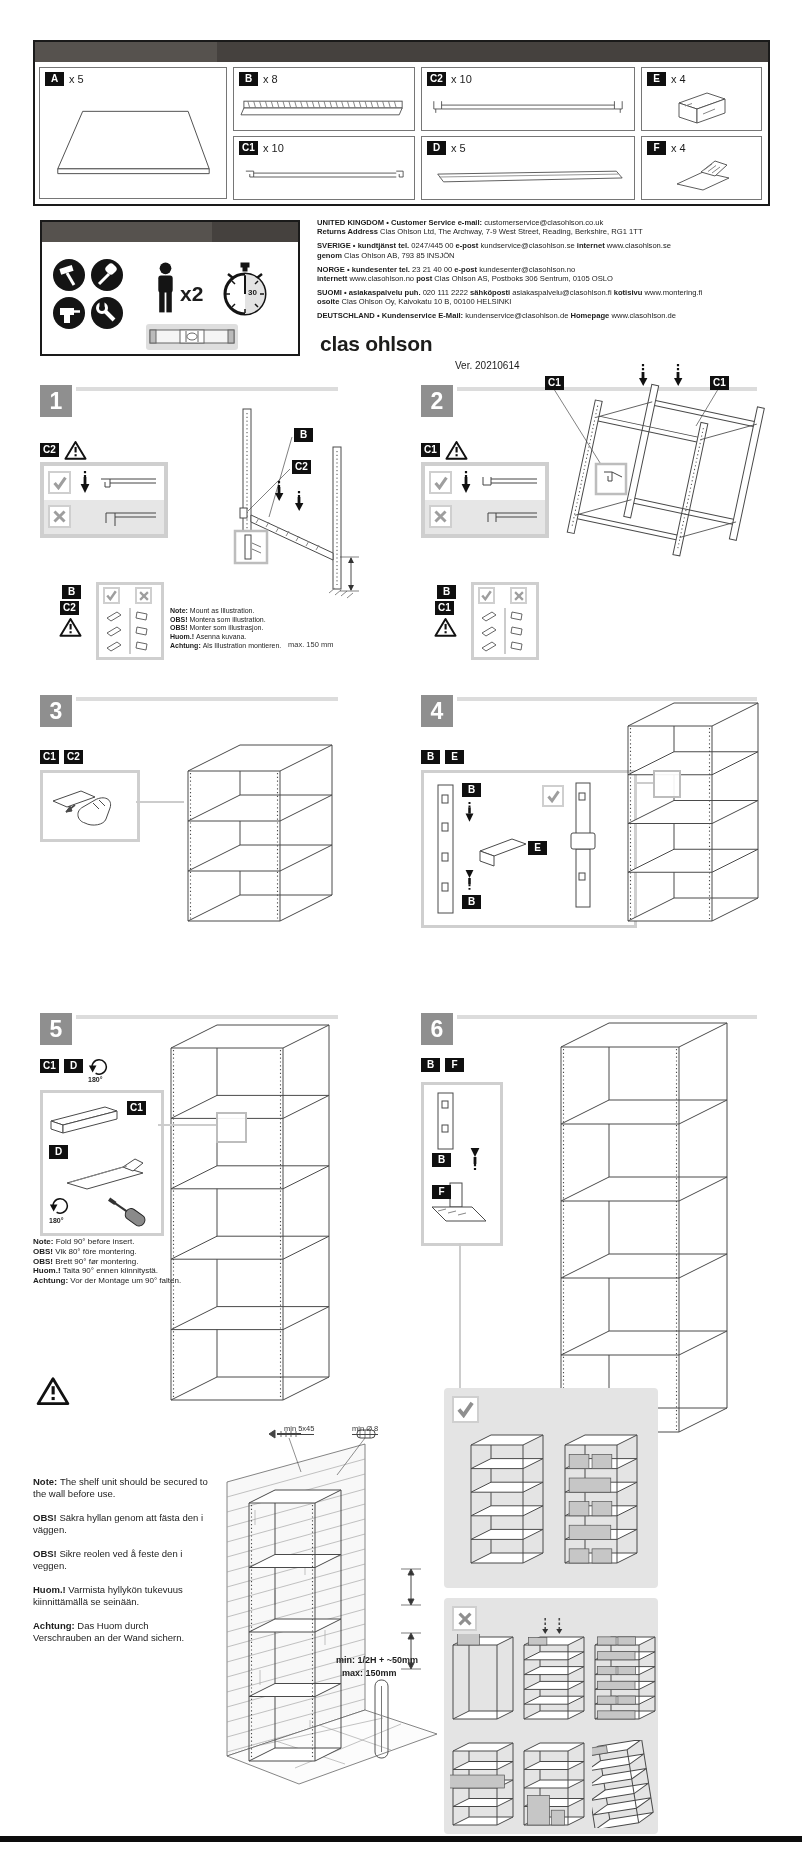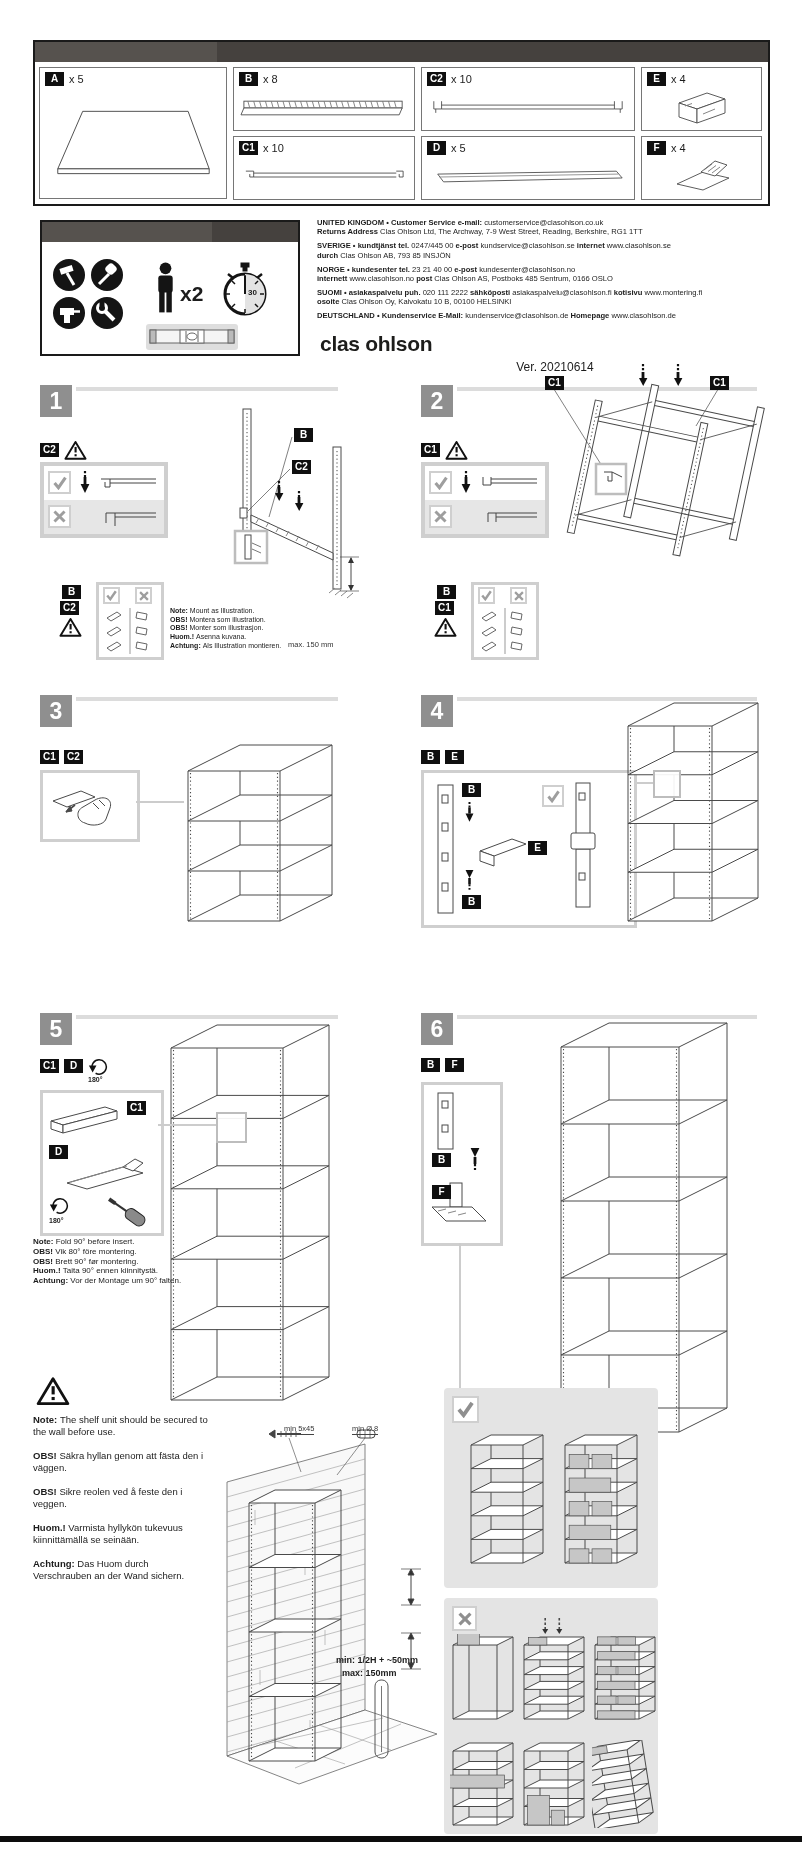--- a/index.html
+++ b/index.html
@@ -29,21 +29,21 @@
   .cline{margin:0;font-size:7.6px;line-height:9.4px;white-space:nowrap}
   .cgap{margin-top:4.5px}
   .seg-b{font-weight:700}
   .snotes p{margin:0;font-size:7px;line-height:8.7px}
   .s5notes p{margin:0;font-size:8px;line-height:9.8px}
   .wnotes p{margin:0 0 12px;font-size:9.5px;line-height:12px}
   .dim{font-size:7.5px;color:#333}
   .bdim{font-size:9px;font-weight:700}
   .gpanel{position:absolute;background:#e4e4e4;border-radius:4px}
   .logo{font-weight:700;font-size:21px;letter-spacing:-.3px;color:#1d1d1b}
-  .ver{font-size:12px;text-align:center}
+  .ver{font-size:10px;text-align:left}
   .rot{font-size:7px;font-weight:700}
   .blackbar{position:absolute;left:0;width:802px;height:6px;background:#0d0d0d}
   svg{display:block}
 </style>
 </head>
 <body>
 
 <div class="page">
 
   <section class="abs box" style="left:33px;top:40px;width:737px;height:166px">
@@ -246,23 +246,23 @@
             <line x1="52" y1="7" x2="52" y2="18"></line>
           </g>
         </svg>
     </div>
   </section>
 
   <div class="abs" style="left:317px;top:218px;width:455px">
     <p class="cline"><span class="seg-b">UNITED KINGDOM • Customer Service </span><span class="seg-b">e-mail: </span><span>customerservice@clasohlson.co.uk </span></p>
     <p class="cline"><span class="seg-b">Returns Address </span><span>Clas Ohlson Ltd, The Archway, 7-9 West Street, Reading, Berkshire, RG1 1TT </span></p>
     <p class="cline cgap"><span class="seg-b">SVERIGE • kundtjänst </span><span class="seg-b">tel. </span><span>0247/445 00 </span><span class="seg-b">e-post </span><span>kundservice@clasohlson.se </span><span class="seg-b">internet </span><span>www.clasohlson.se </span></p>
-    <p class="cline"><span class="seg-b">durch </span><span>Clas Ohlson AB, 793 85 INSJÖN </span></p>
+    <p class="cline"><span class="seg-b">genom </span><span>Clas Ohlson AB, 793 85 INSJÖN </span></p>
     <p class="cline cgap"><span class="seg-b">NORGE • kundesenter </span><span class="seg-b">tel. </span><span>23 21 40 00 </span><span class="seg-b">e-post </span><span>kundesenter@clasohlson.no </span></p>
-    <p class="cline"><span class="seg-b">internett </span><span>www.clasohlson.no </span><span class="seg-b">post </span><span>Clas Ohlson AS, Postboks 485 Sentrum, 0166 OSLO </span></p>
+    <p class="cline"><span class="seg-b">internett </span><span>www.clasohlson.no </span><span class="seg-b">post </span><span>Clas Ohlson AS, Postboks 306 Sentrum, 0105 OSLO </span></p>
     <p class="cline cgap"><span class="seg-b">SUOMI • asiakaspalvelu </span><span class="seg-b">puh. </span><span>020 111 2222 </span><span class="seg-b">sähköposti </span><span>asiakaspalvelu@clasohlson.fi </span><span class="seg-b">kotisivu </span><span>www.montering.fi </span></p>
     <p class="cline"><span class="seg-b">osoite </span><span>Clas Ohlson Oy, Kaivokatu 10 B, 00100 HELSINKI </span></p>
     <p class="cline cgap"><span class="seg-b">DEUTSCHLAND • Kundenservice </span><span class="seg-b">E-Mail: </span><span>kundenservice@clasohlson.de </span><span class="seg-b">Homepage </span><span>www.clasohlson.de </span></p>
   </div>
   <div class="abs logo" style="left:320px;top:332px">clas ohlson</div>
   <div class="abs ver" style="left:455px;top:360px;width:200px">Ver. 20210614</div>
 
   <div class="stepnum" style="left:40px;top:385px">1</div>
   <div class="steptab" style="left:76px;top:387px;width:262px"></div>
   <div class="warnrow" style="left:40px;top:440px">
@@ -773,21 +773,21 @@
   <div class="leader" style="left:459px;top:1411px;width:90px;height:2px"></div>
   <div class="callout" style="left:549px;top:1399px;width:25px;height:25px"></div>
 
   <span class="abs" style="left:36px;top:1376px">
       <svg viewBox="0 0 24 21" width="34">
         <path d="M12 2 L22.5 19.5 H1.5 Z" fill="#fff" stroke="#111" stroke-width="2" stroke-linejoin="round"></path>
         <rect x="11" y="7.2" width="2.2" height="5.8" fill="#111"></rect>
         <rect x="11" y="14.8" width="2.2" height="2.2" fill="#111"></rect>
       </svg>
     </span>
-  <div class="abs wnotes" style="left:33px;top:1414px;width:176px">
+  <div class="abs wnotes" style="left:33px;top:1476px;width:176px">
       <p><span class="seg-b">Note: </span><span>The shelf unit should be secured to the wall before use. </span></p>
       <p><span class="seg-b">OBS! </span><span>Säkra hyllan genom att fästa den i väggen. </span></p>
       <p><span class="seg-b">OBS! </span><span>Sikre reolen ved å feste den i veggen. </span></p>
       <p><span class="seg-b">Huom.! </span><span>Varmista hyllykön tukevuus kiinnittämällä se seinään. </span></p>
       <p><span class="seg-b">Achtung: </span><span>Das Huom durch Verschrauben an der Wand sichern. </span></p>
     </div>
 
   <div class="abs" style="left:215px;top:1420px">
     <svg viewBox="0 0 228 400" width="228" height="400">
       <polygon points="12,62 150,24 150,290 12,336" fill="#f8f8f8" stroke="#666" stroke-width=".8"></polygon>

